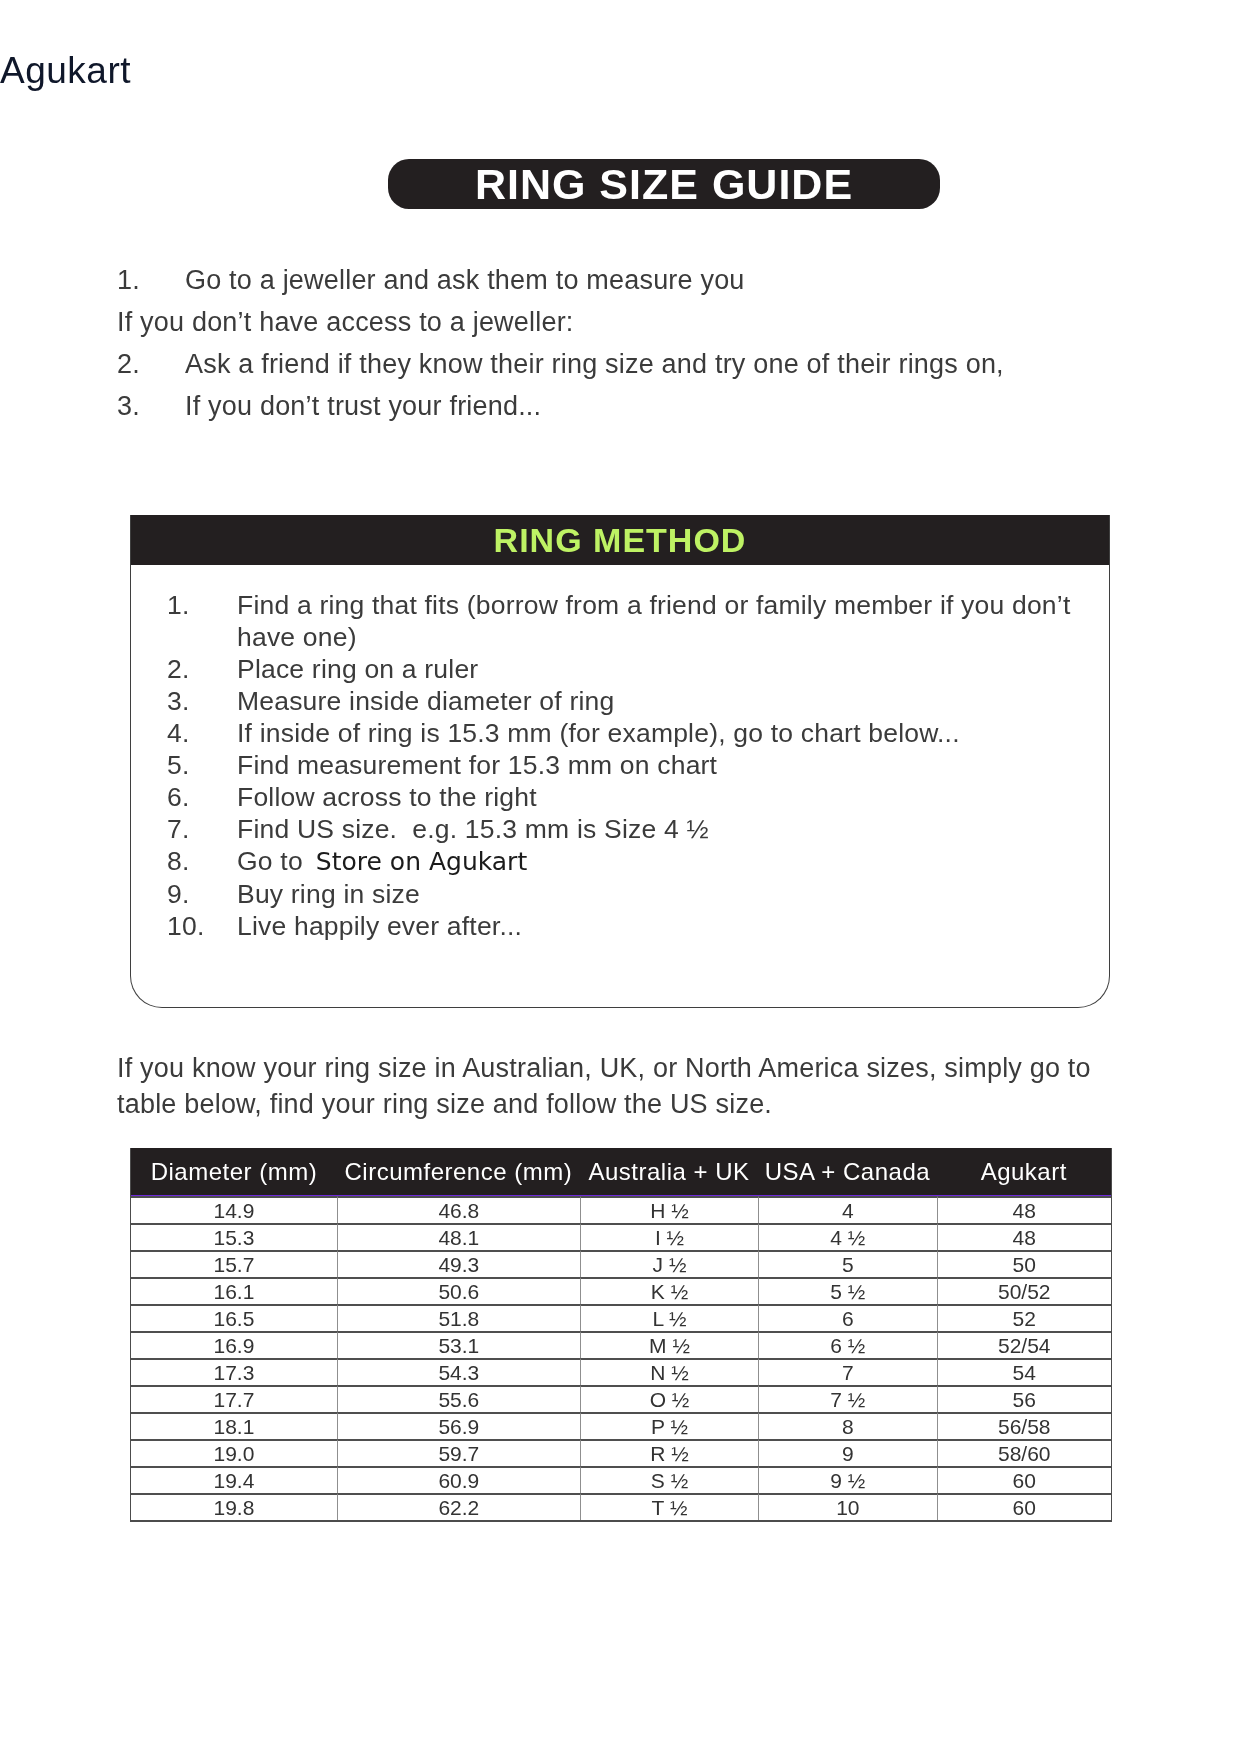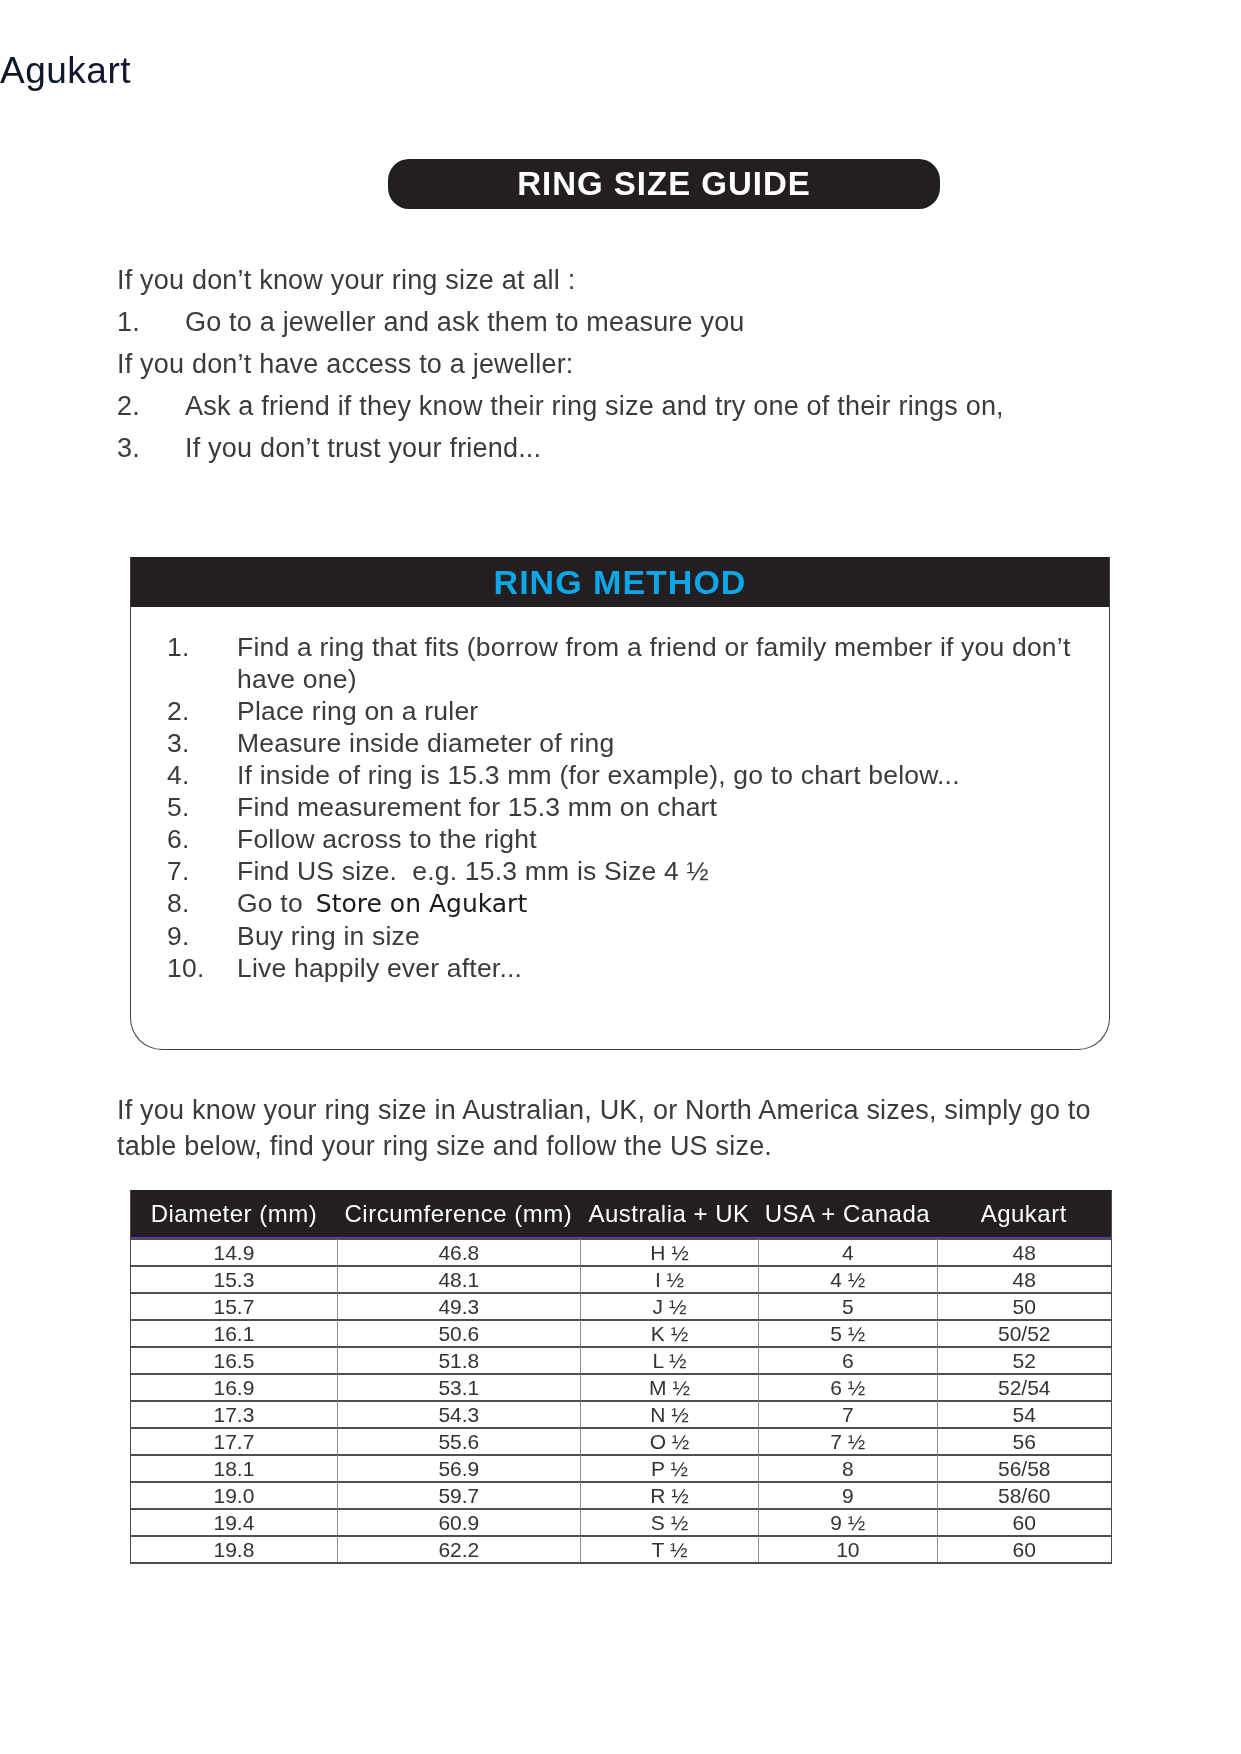--- a/index.html
+++ b/index.html
@@ -22,21 +22,21 @@
   }
   .banner-guide {
     margin: 67px 0 0 388px;
     width: 552px;
     height: 50px;
     background: #231f20;
     color: #ffffff;
     display: flex;
     align-items: center;
     justify-content: center;
-    font-size: 33px;
+    font-size: 43px;
     font-weight: bold;
     letter-spacing: 1px;
     border-radius: 21px;
   }
   .intro {
     margin: 55px 0 0 117px;
     font-size: 27px;
     letter-spacing: 0.2px;
   }
   .iline { display: flex; line-height: 33px; margin-bottom: 9px; }
@@ -47,21 +47,21 @@
     margin: 92px 0 0 130px;
     width: 980px;
     border: 1px solid #3f3f3f;
     border-top: none;
     border-radius: 0 0 32px 32px;
   }
   .banner-method {
     width: 100%;
     height: 50px;
     background: #231f20;
-    color: #0ea5e9;
+    color: #bef264;
     display: flex;
     align-items: center;
     justify-content: center;
     font-size: 34px;
     font-weight: bold;
     letter-spacing: 1px;
   }
   .rm-steps {
     padding: 24px 30px 65px 36px;
     font-size: 26.5px;
@@ -128,24 +128,20 @@
 <div class="page">
 
   <div class="brand">Agukart</div>
 
   <div class="banner-guide">
     <span>RING SIZE GUIDE</span>
   </div>
 
   <div class="intro">
 
-      <div class="iline">
-
-        <span class="txt">If you don’t know your ring size at all :</span>
-      </div>
 
       <div class="iline">
         <span class="num">1.</span>
         <span class="txt">Go to a jeweller and ask them to measure you</span>
       </div>
 
       <div class="iline">
 
         <span class="txt">If you don’t have access to a jeweller:</span>
       </div>

